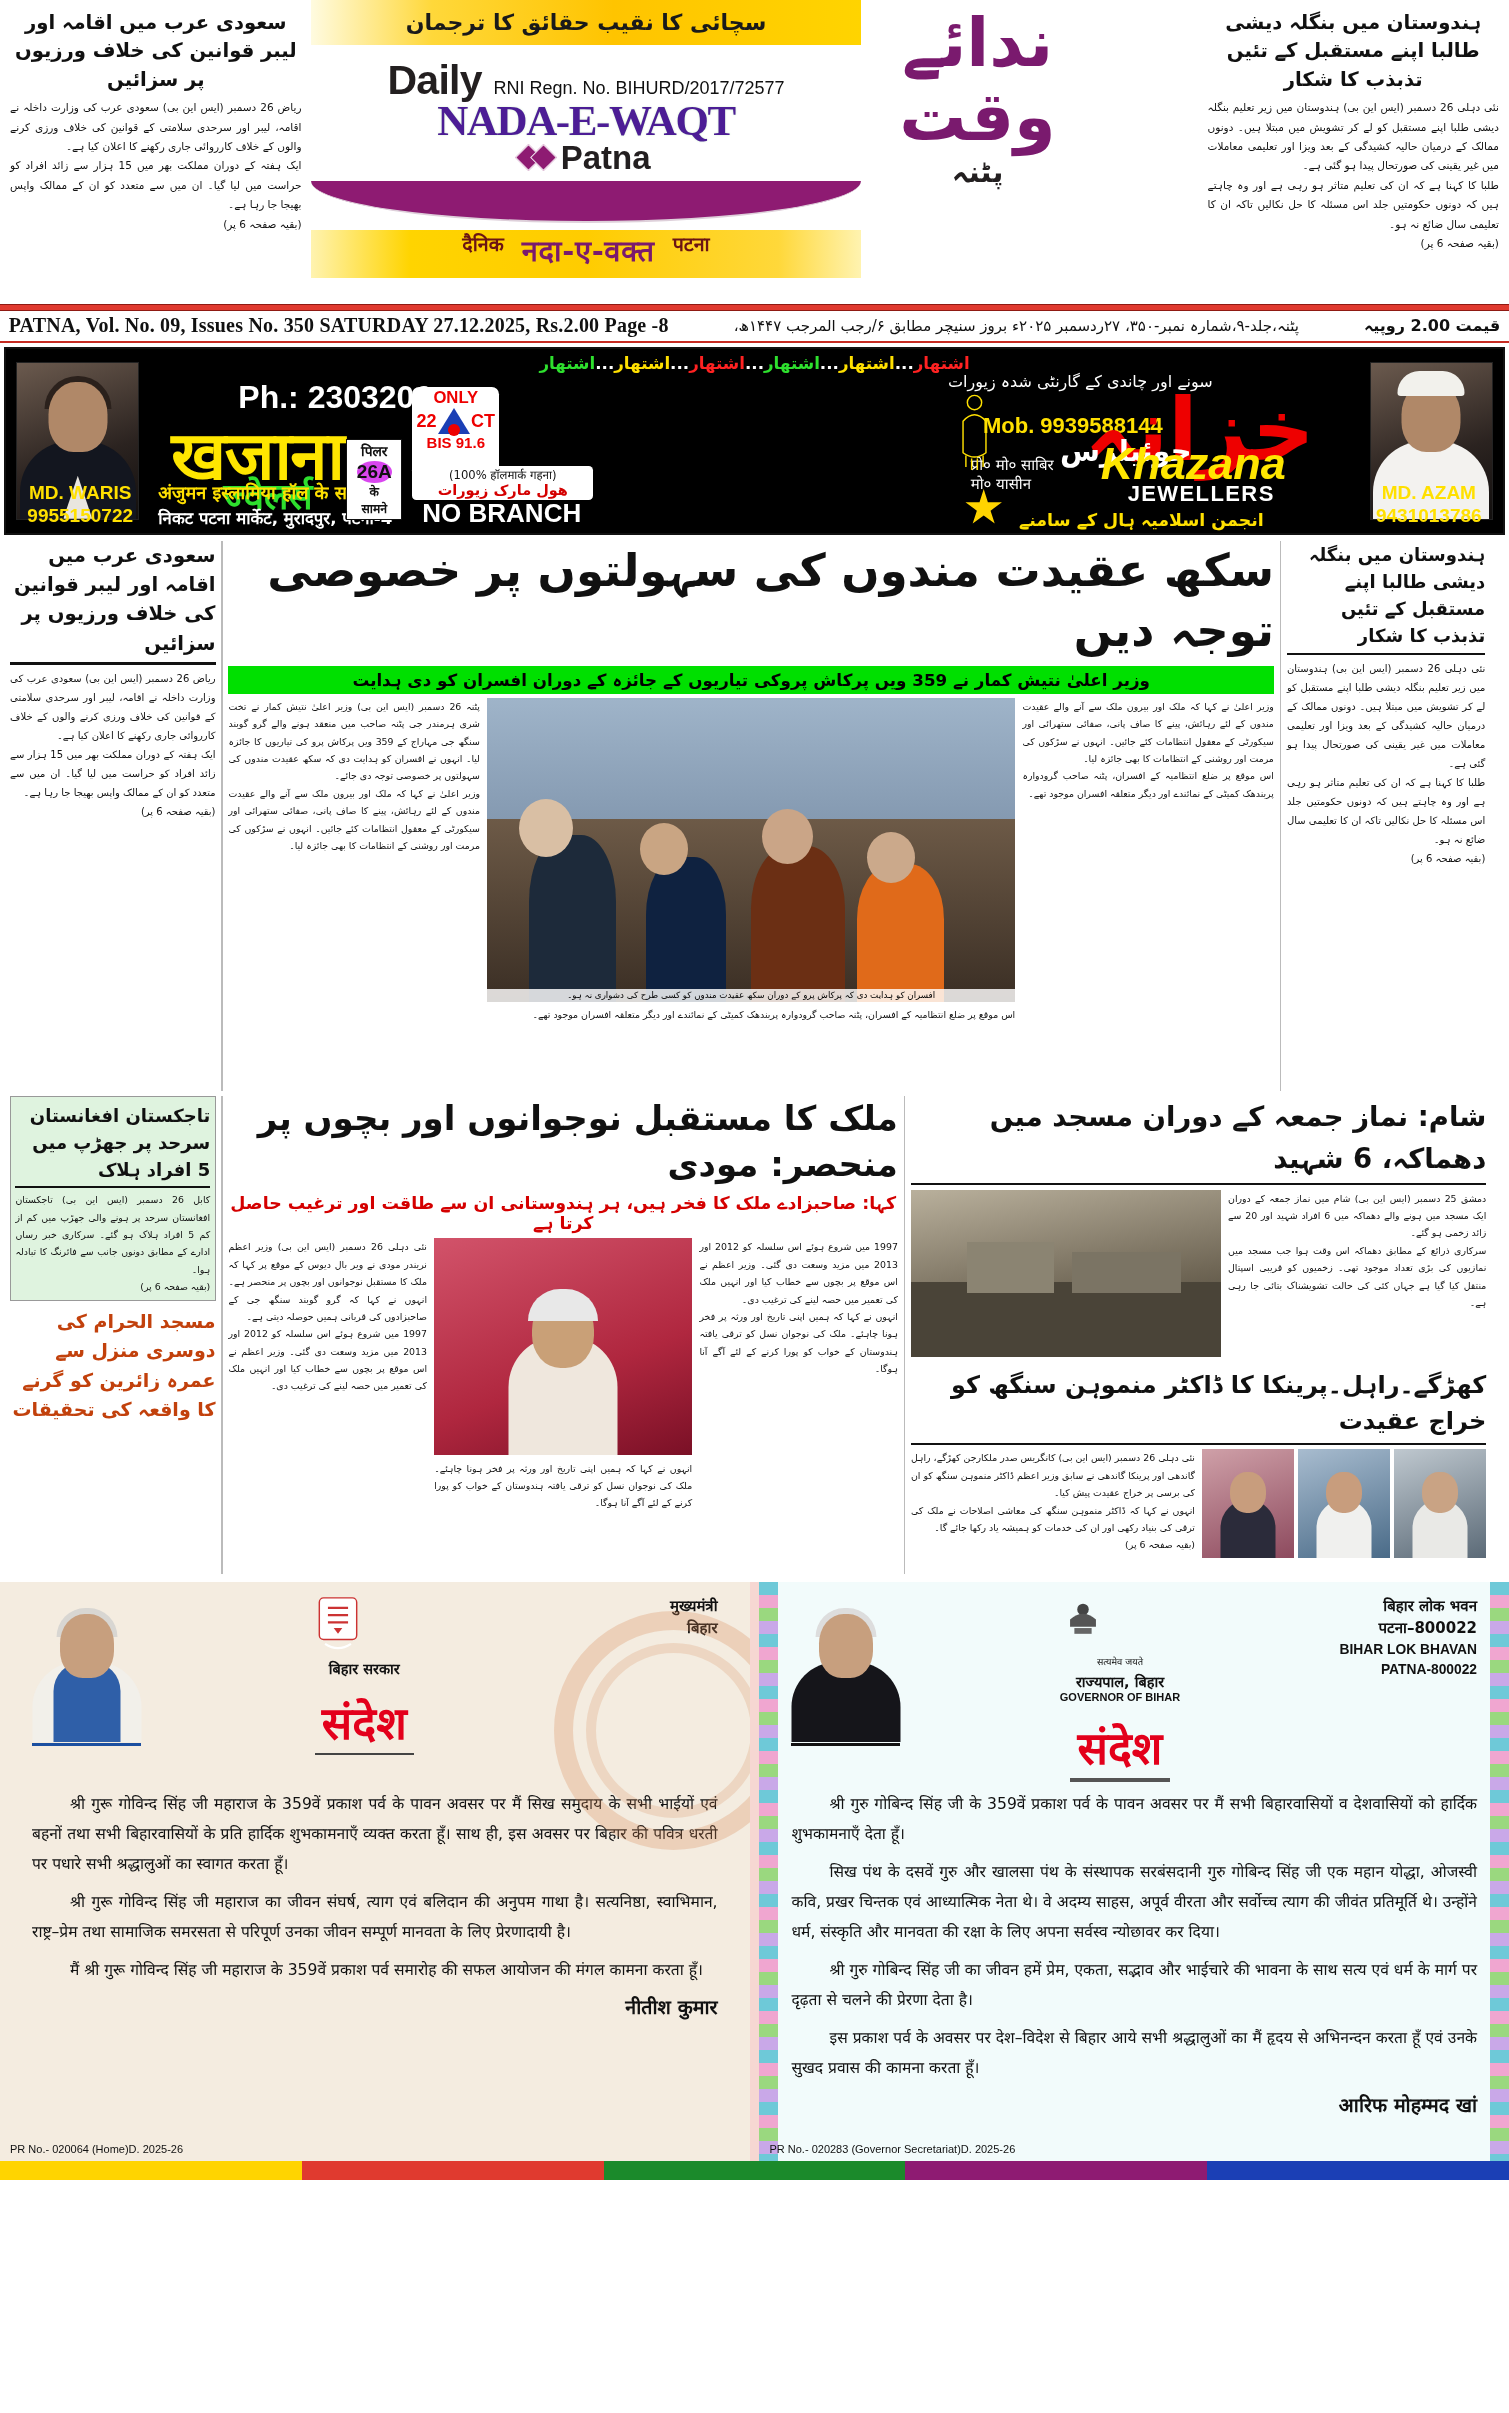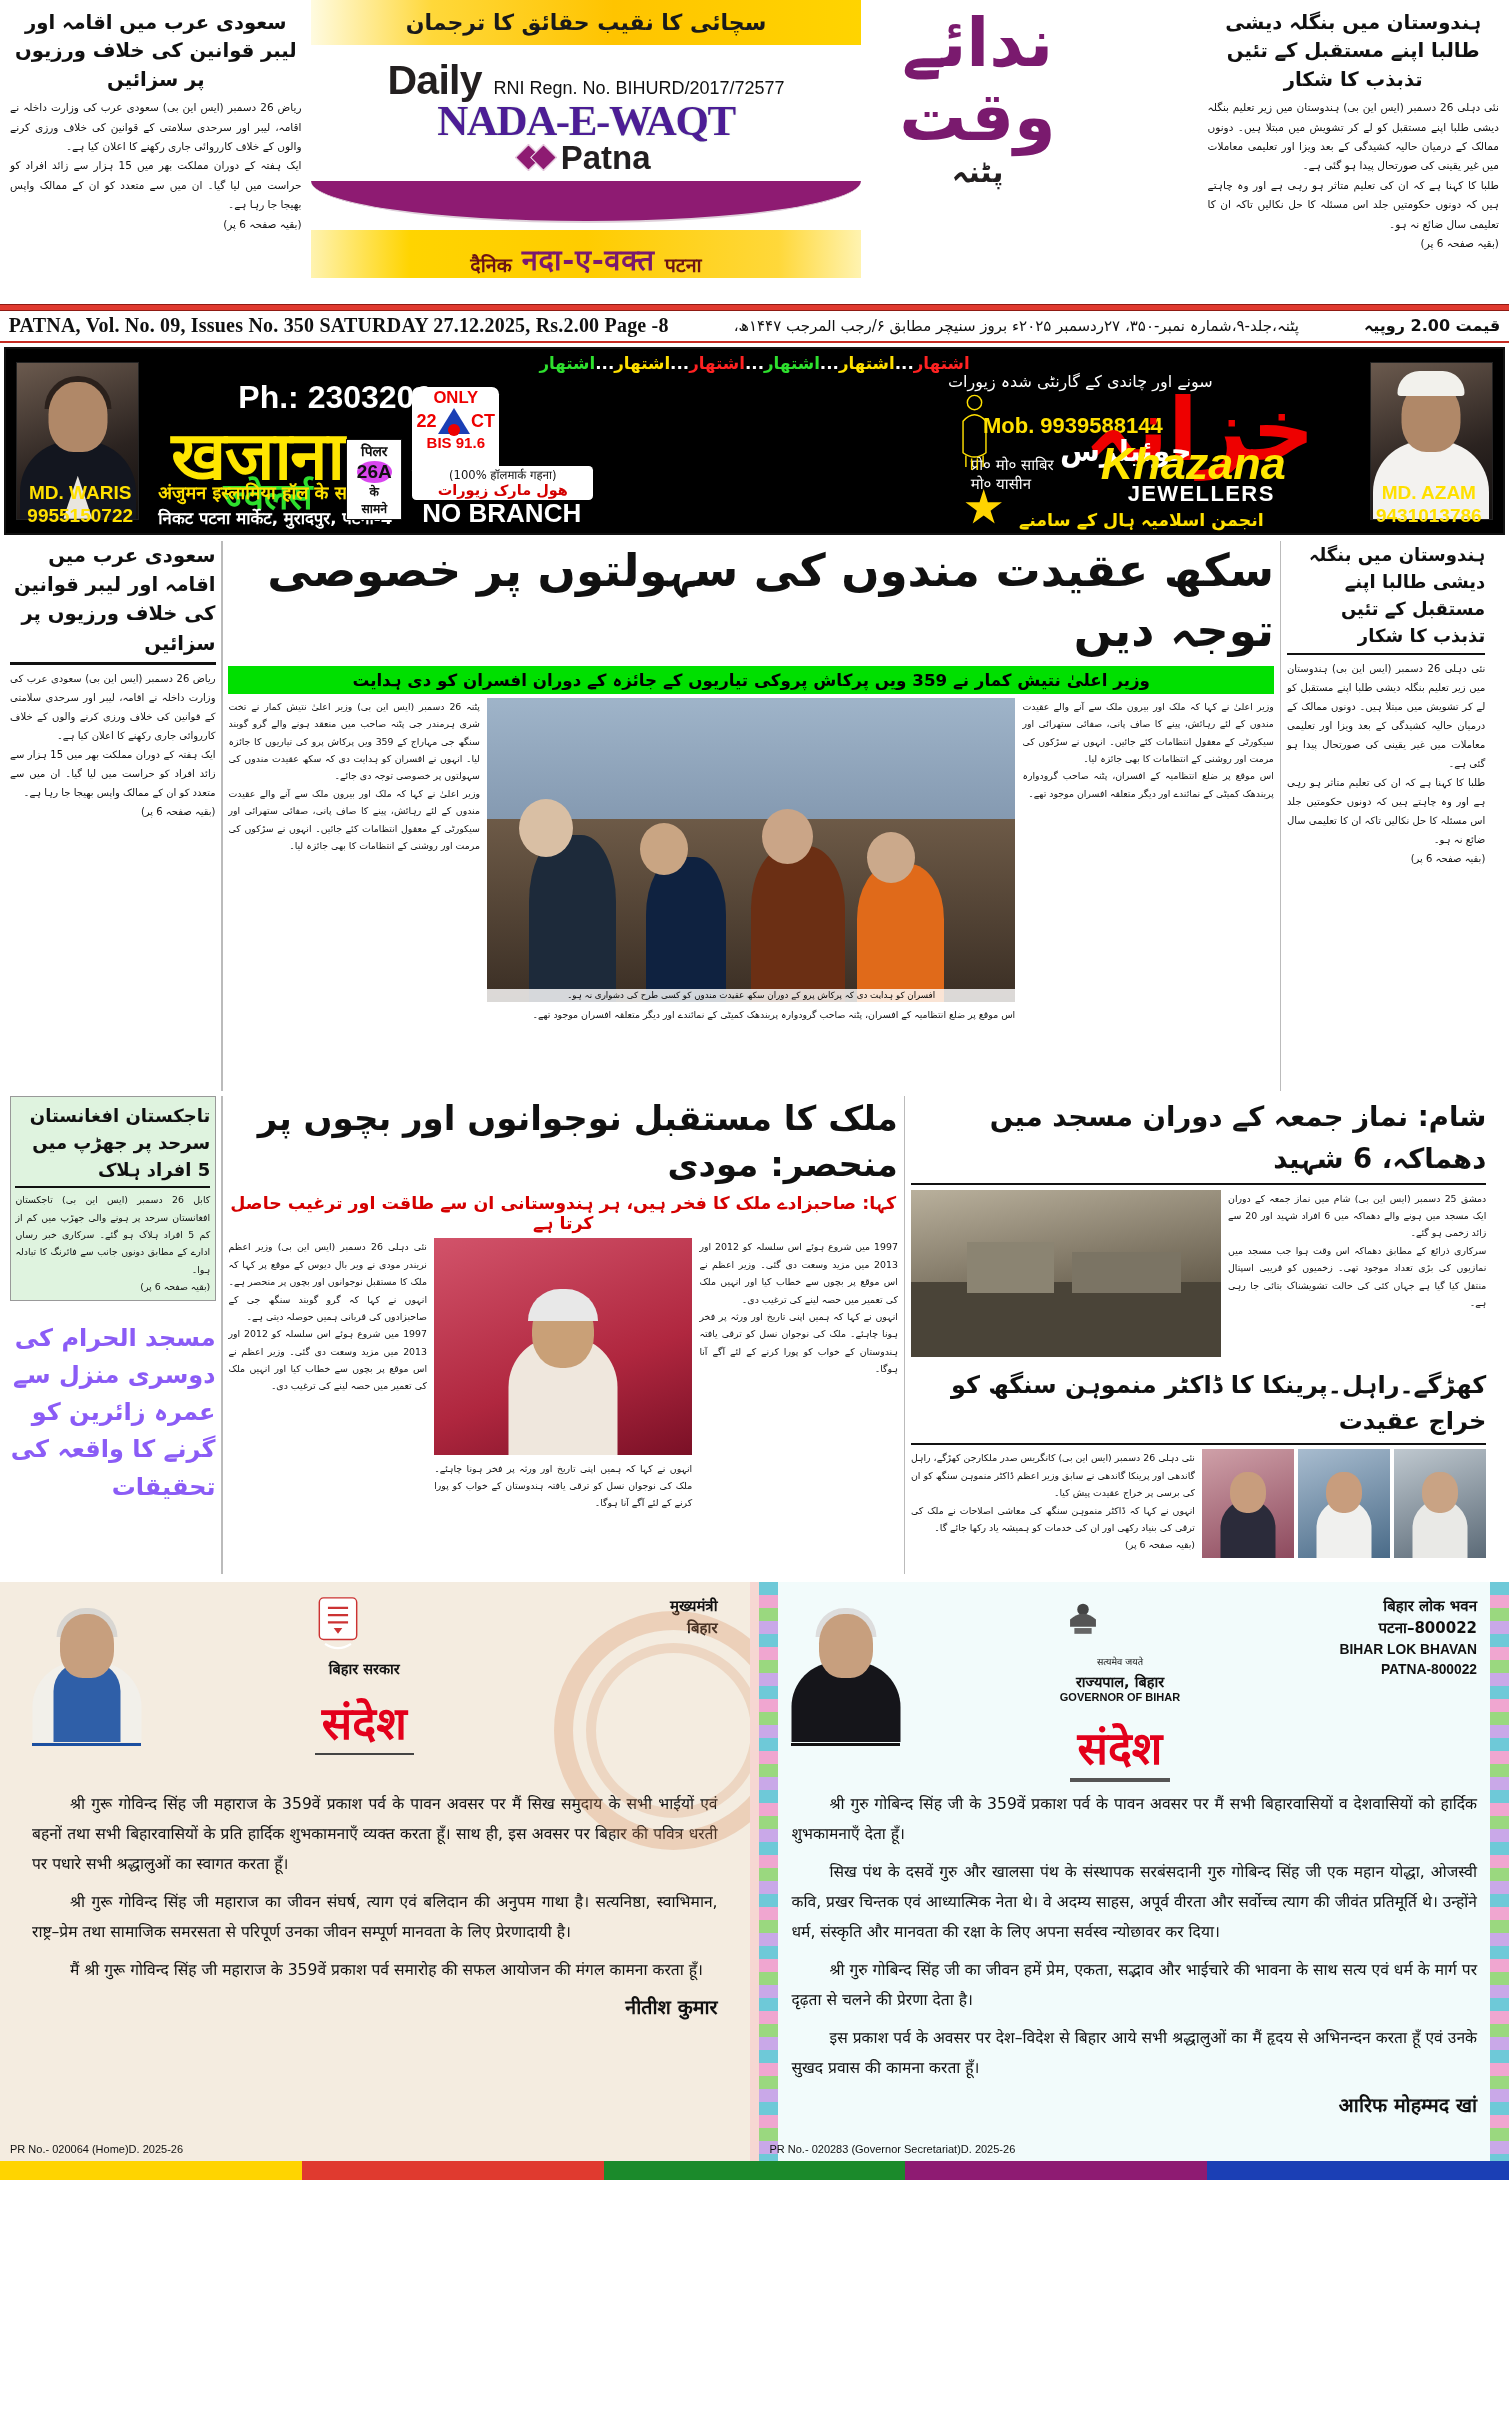--- a/index.html
+++ b/index.html
@@ -43,21 +43,21 @@
   .mh-patna { font-family: "Liberation Sans", sans-serif; font-weight: bold; font-size: 33px; color: #231f20; }
 
   .mh-swoosh {
     width: 550px; height: 42px; margin-top: 4.3px;
     background: #8e1b72; border-radius: 0 0 50% 50% / 0 0 100% 100%;
     border-bottom: 2.2px solid #ded0da;
   }
   .mh-hindibar {
     width: 550px; height: 48px; margin-top: 7.2px;
     background: linear-gradient(90deg, #fff3b0 0%, #ffd400 18%, #ffcc00 50%, #ffd83a 85%, #fff3b0 100%);
-    display: flex; align-items: flex-end; justify-content: center; gap: 10px;
+    display: flex; align-items: flex-start; justify-content: center; gap: 18px;
   }
   .mh-hb-small { font-family: "DejaVu Sans", sans-serif; font-size: 19.6px; font-weight: bold; color: #6b1414; }
   .mh-hb-big   { font-family: "DejaVu Sans", sans-serif; font-size: 29px; font-weight: bold; color: #7a1a6e; letter-spacing: 0.7px; }
 
   
   .mh-side {
     position: absolute; top: 5.8px; width: 303px; height: 290px;
     padding: 2.9px 5.8px;
   }
   .mh-side.left  { left: 4.3px; }
@@ -434,21 +434,21 @@
 
   <div class="row2">
 
     <div class="col col-left">
       <div class="colbox green">
         <h2 class="urdu-head ctr" style="font-size:18px;">تاجکستان افغانستان سرحد پر جھڑپ میں 5 افراد ہلاک</h2>
         <div style="height:1.4px;background:#111;margin:3.6px 0;"></div>
         <p class="news-p s13">کابل 26 دسمبر (ایس این بی) تاجکستان افغانستان سرحد پر ہونے والی جھڑپ میں کم از کم 5 افراد ہلاک ہو گئے۔ سرکاری خبر رساں ادارے کے مطابق دونوں جانب سے فائرنگ کا تبادلہ ہوا۔</p>
         <p class="news-p s13">(بقیہ صفحہ 6 پر)</p>
       </div>
-      <h2 class="urdu-head ctr" style="font-size:24px;color:#8b5cf6;margin-top:19px;line-height:1.55;">مسجد الحرام کی دوسری منزل سے عمرہ زائرین کو گرنے کا واقعہ کی تحقیقات</h2>
+      <h2 class="urdu-head ctr" style="font-size:19px;color:#c2410c;margin-top:6px;line-height:1.55;">مسجد الحرام کی دوسری منزل سے عمرہ زائرین کو گرنے کا واقعہ کی تحقیقات</h2>
     </div>
     <div class="vrule"></div>
 
     <div class="col" style="width:681px;">
       <h2 class="urdu-head ctr" style="font-size:34px;line-height:1.35;">ملک کا مستقبل نوجوانوں اور بچوں پر منحصر: مودی</h2>
       <div class="kicker-red">کہا: صاحبزادے ملک کا فخر ہیں، ہر ہندوستانی ان سے طاقت اور ترغیب حاصل کرتا ہے</div>
       <div class="lead-3col">
         <div>
           <p class="news-p s13">نئی دہلی 26 دسمبر (ایس این بی) وزیر اعظم نریندر مودی نے ویر بال دیوس کے موقع پر کہا کہ ملک کا مستقبل نوجوانوں اور بچوں پر منحصر ہے۔ انہوں نے کہا کہ گرو گوبند سنگھ جی کے صاحبزادوں کی قربانی ہمیں حوصلہ دیتی ہے۔</p>
           <p class="news-p s13">1997 میں شروع ہوئے اس سلسلہ کو 2012 اور 2013 میں مزید وسعت دی گئی۔ وزیر اعظم نے اس موقع پر بچوں سے خطاب کیا اور انہیں ملک کی تعمیر میں حصہ لینے کی ترغیب دی۔</p>

